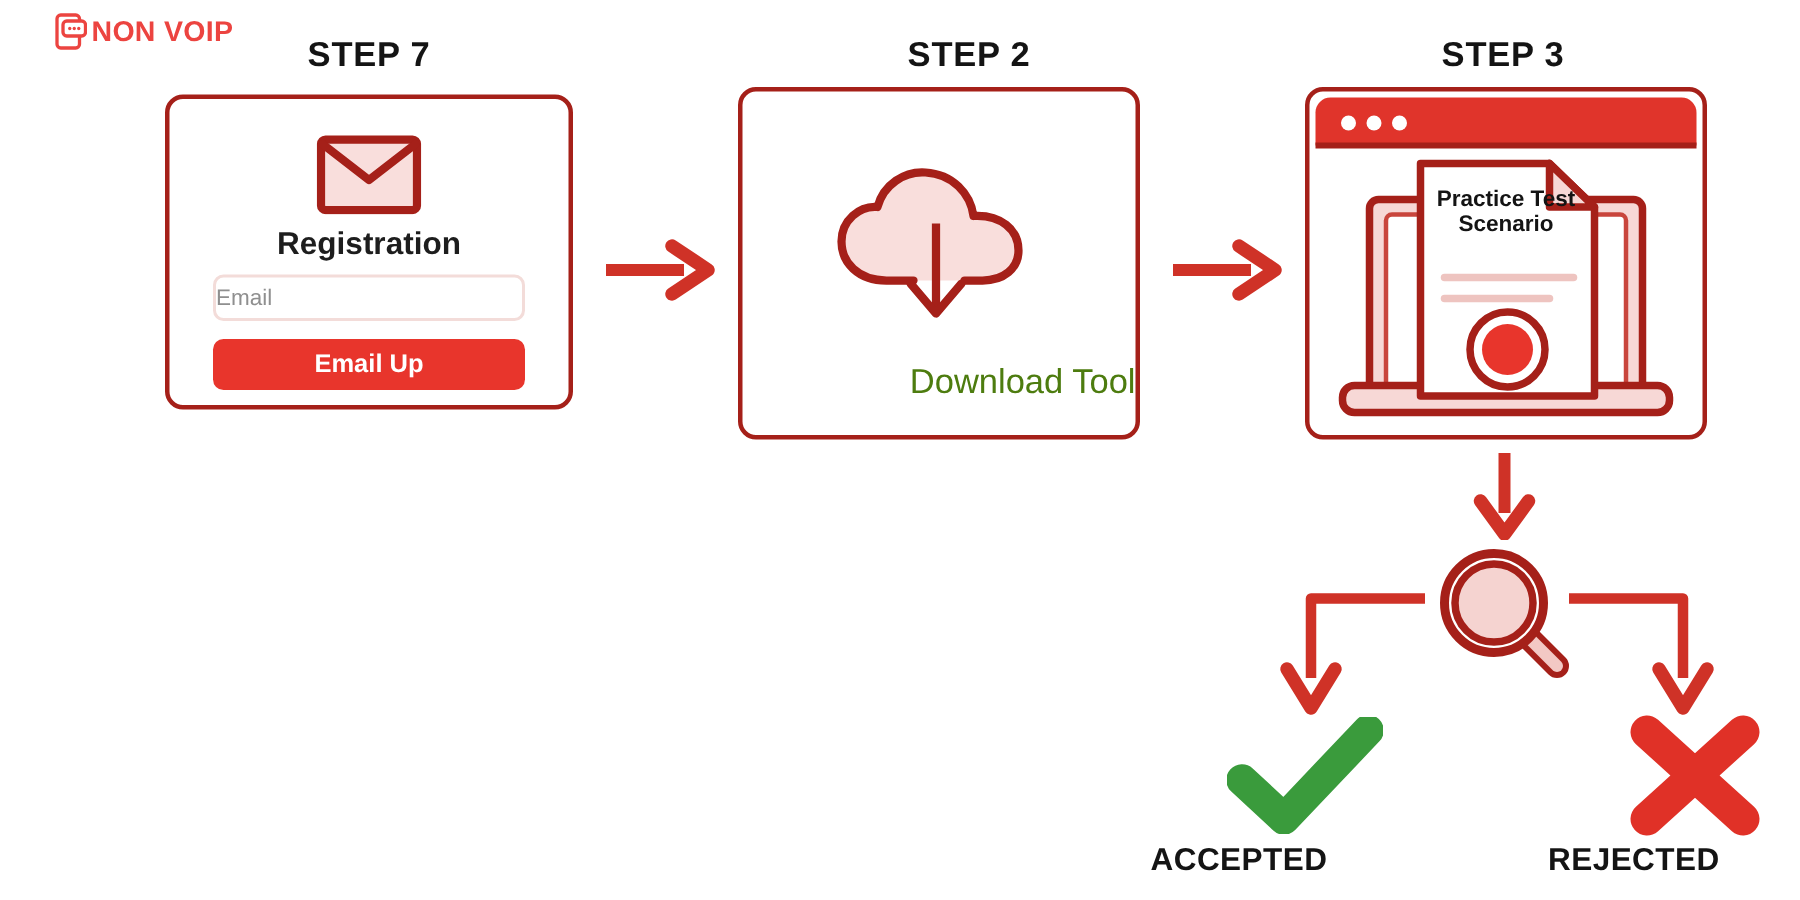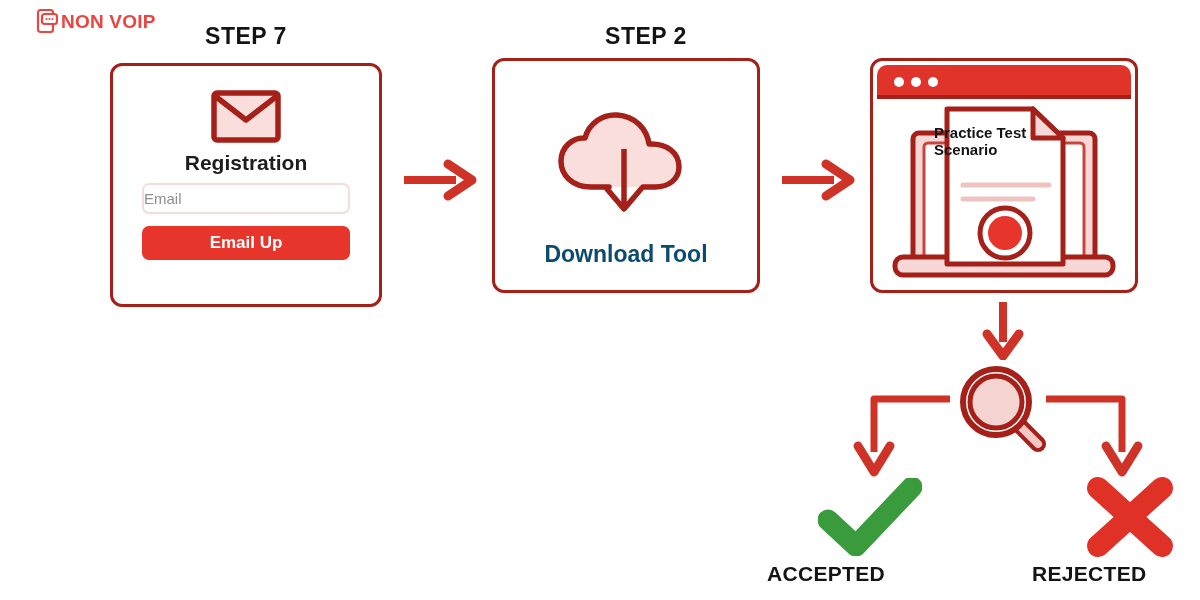--- a/index.html
+++ b/index.html
@@ -61,21 +61,21 @@
   #step3-title { left: 830px; }
 
   
   .card {
     position: absolute;
     border: 3px solid #a52019;
     border-radius: 12px;
     background: #ffffff;
     box-sizing: border-box;
   }
-  #card1 { left: 78px;  top: 63px; width: 272px; height: 244px; }
+  #card1 { left: 78px;  top: 63px; width: 272px; height: 210px; }
   #card2 { left: 460px; top: 58px; width: 268px; height: 235px; }
   #card3 { left: 838px; top: 58px; width: 268px; height: 235px; }
 
   
   .envelope {
     position: absolute;
     left: 50%;
     transform: translateX(-50%);
     top: 24px;
   }
@@ -128,39 +128,39 @@
     position: absolute;
     left: 50%;
     transform: translateX(-50%);
     top: 40px;
   }
   .dl-label {
     position: absolute;
     bottom: 22px;
     left: 0;
     width: 100%;
-    text-align: center;
+    text-align: right;
     font-size: 23px;
-    font-weight: 700;
-    color: #0c4a6e;
+    font-weight: 400;
+    color: #4d7c0f;
   }
 
   
   .browser {
     position: absolute;
     left: 0; top: 0;
     width: 100%; height: 100%;
   }
   .doc-title {
     position: absolute;
     left: 50%;
     transform: translateX(-50%);
     top: 64px;
     width: 140px;
-    text-align: left;
+    text-align: center;
     font-size: 15px;
     font-weight: 700;
     color: #141414;
     line-height: 1.12;
   }
 
   
   .connector { position: absolute; }
   #arrow-1-2 { left: 370px; top: 158px; }
   #arrow-2-3 { left: 748px; top: 158px; }
@@ -212,20 +212,21 @@
         <circle cx="10.5" cy="11" r="1.1" fill="#ec4440"></circle>
         <circle cx="13.5" cy="11" r="1.1" fill="#ec4440"></circle>
         <circle cx="16.5" cy="11" r="1.1" fill="#ec4440"></circle>
       </svg>
     </span>
     <span class="logo-text">NON VOIP</span>
   </div>
 
   <div class="step-title" id="step1-title">STEP 7</div>
   <div class="step-title" id="step2-title">STEP 2</div>
+  <div class="step-title" id="step3-title">STEP 3</div>
 
   <div class="card" id="card1">
     <span class="envelope">
       <svg width="70" height="53" viewBox="0 0 70 53">
         <rect x="3" y="3" width="64" height="47" rx="3" fill="#f9dedc" stroke="#a52019" stroke-width="5.5"></rect>
         <path d="M4 6 L35 30 L66 6" fill="none" stroke="#a52019" stroke-width="5.5" stroke-linejoin="round" stroke-linecap="round"></path>
       </svg>
     </span>
     <div class="reg-label">Registration</div>
     <div class="email-input">

